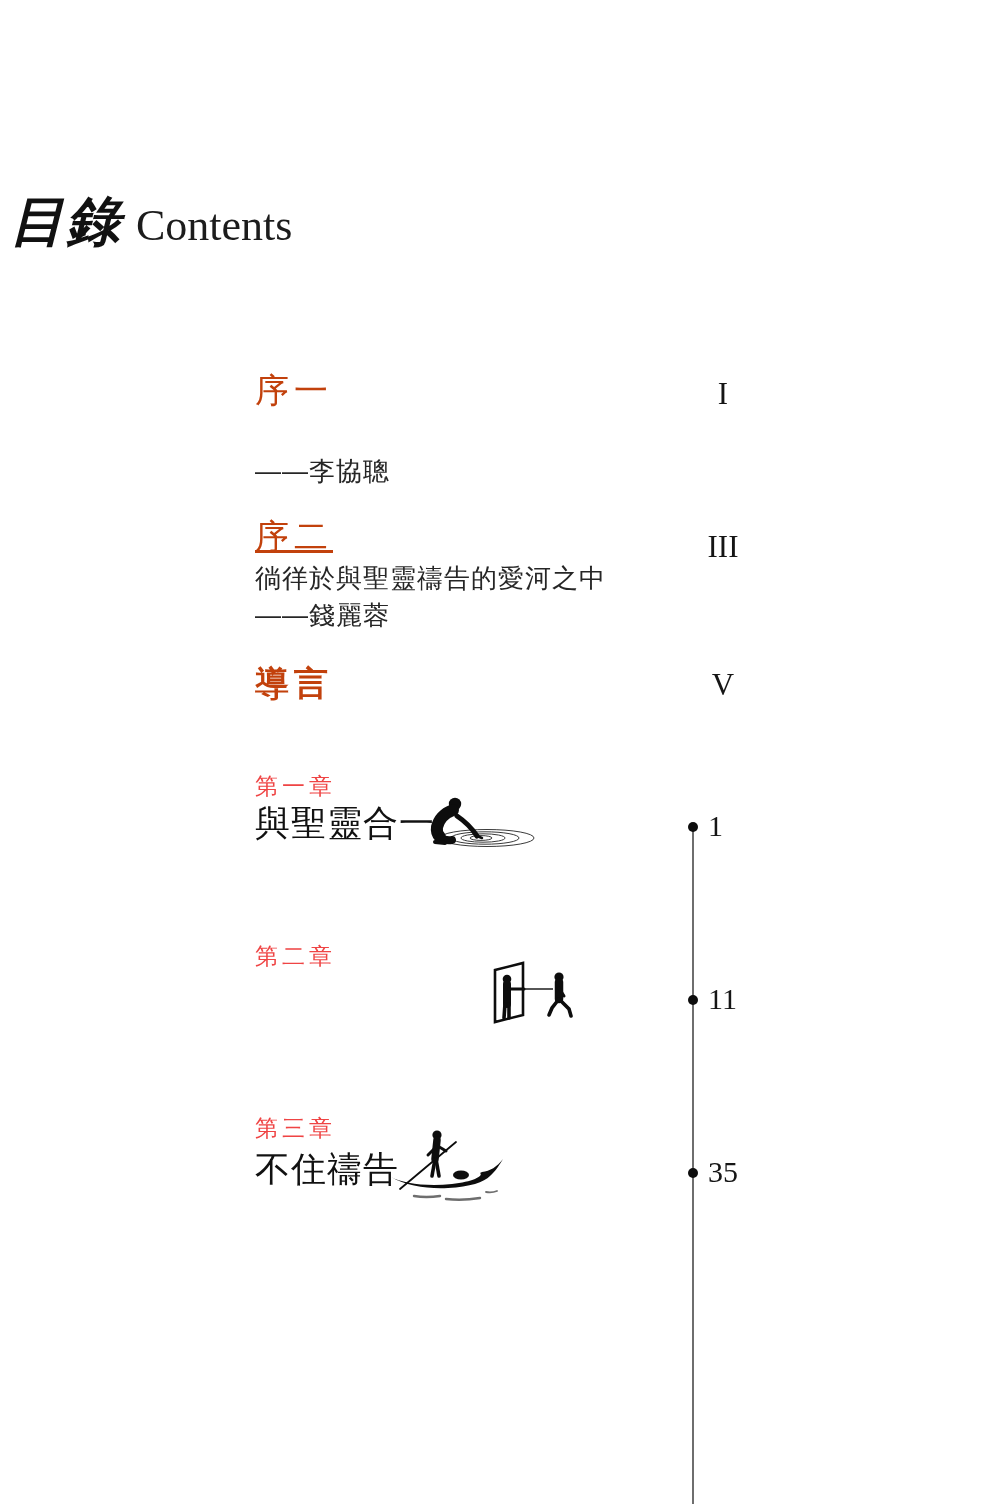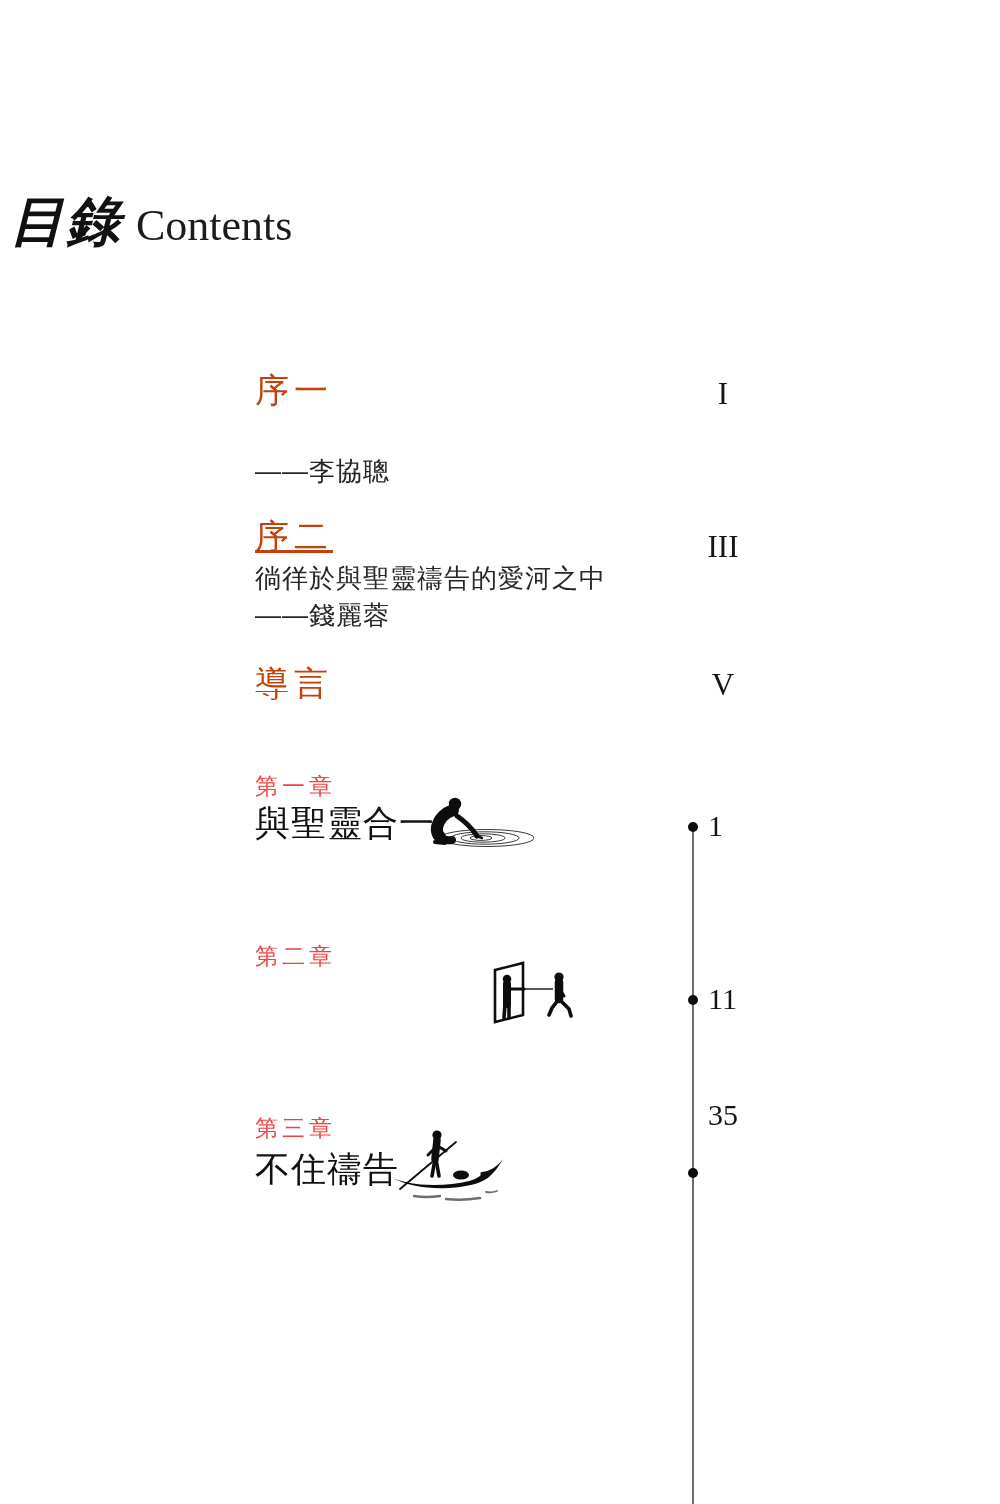--- a/index.html
+++ b/index.html
@@ -66,21 +66,21 @@
 
   <div class="abs entry-title serif" style="left:255px; top:374px;">序一</div>
   <div class="abs entry-page serif" style="left:690px; top:378px;">I</div>
   <div class="abs entry-sub sans" style="left:255px; top:458px;">——李協聰</div>
 
   <div class="abs entry-title serif" style="left:255px; top:520px;text-decoration:underline;">序二</div>
   <div class="abs entry-page serif" style="left:690px; top:523px;margin-top:8px;">III</div>
   <div class="abs entry-sub sans" style="left:255px; top:565px;">徜徉於與聖靈禱告的愛河之中</div>
   <div class="abs entry-sub sans" style="left:255px; top:602px;">——錢麗蓉</div>
 
-  <div class="abs entry-title serif" style="left:255px; top:667px;">導言</div>
+  <div class="abs entry-title serif" style="left:255px; top:667px;font-weight:bold;">導言</div>
   <div class="abs entry-page serif" style="left:690px; top:669px;">V</div>
 
   <div class="abs vline"></div>
 
   <div class="abs chap-label serif" style="left:255px; top:775px;">第一章</div>
   <div class="abs chap-title serif" style="left:255px; top:806px;">與聖靈合一</div>
   <div class="abs icon-box" style="left:415px; top:796px; width:126px; height:56px;">
     <svg viewBox="0 0 126 56" xmlns="http://www.w3.org/2000/svg">
       <g fill="none" stroke="#3a3a3a" stroke-width="1">
         <ellipse cx="72" cy="42" rx="47" ry="8.5"></ellipse>
@@ -141,15 +141,15 @@
       <ellipse cx="73" cy="49" rx="8" ry="4.5" fill="#0d0d0d"></ellipse>
       <path d="M3 51 C 18 60 40 63 60 62 C 82 61 96 56 102 50 C 107 46 112 38 115 33 C 109 41 102 45 94 46 L 92 47 C 96 50 84 56 64 58 C 38 61 14 57 3 51 Z" fill="#0d0d0d"></path>
       <g stroke="#555555" fill="none" stroke-linecap="round" opacity="0.85">
         <path d="M26 70 Q38 72 52 70" stroke-width="2.4"></path>
         <path d="M58 73 Q74 75 92 72" stroke-width="2.4"></path>
         <path d="M98 66 Q104 67 109 65" stroke-width="1.8"></path>
       </g>
     </svg>
   </div>
   <div class="abs bullet" style="left:688px; top:1168px;"></div>
-  <div class="abs chap-page serif" style="left:708px; top:1100px;">35</div>
+  <div class="abs chap-page serif" style="left:708px; top:1157px;">35</div>
 
 </div>
 
 </body></html>

